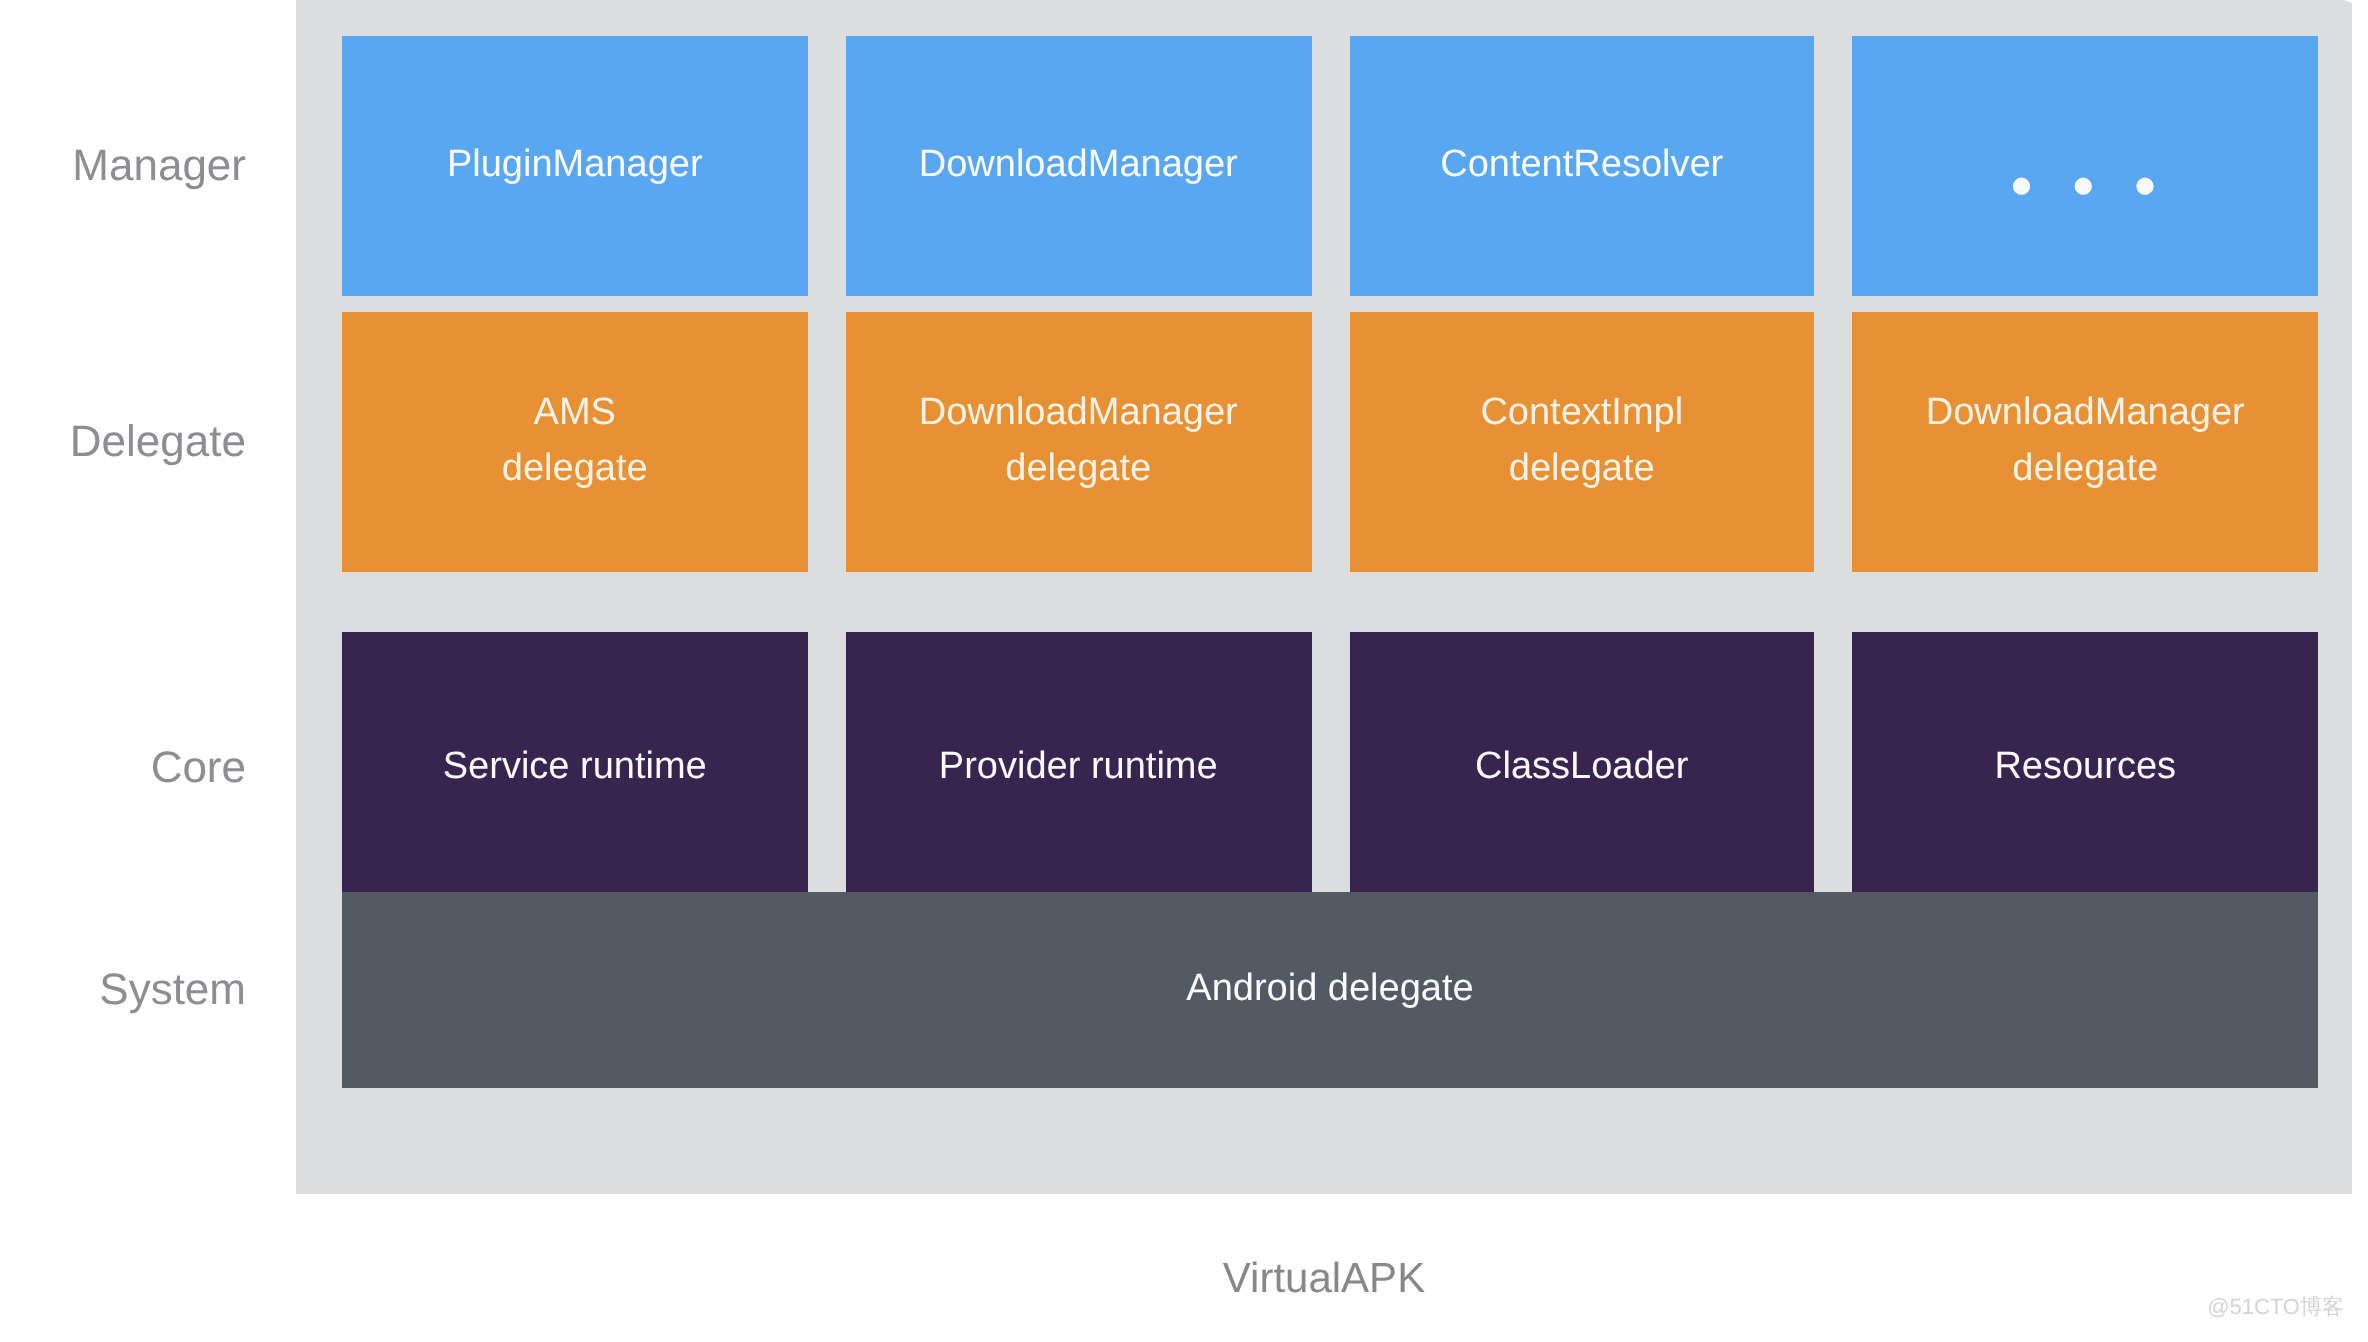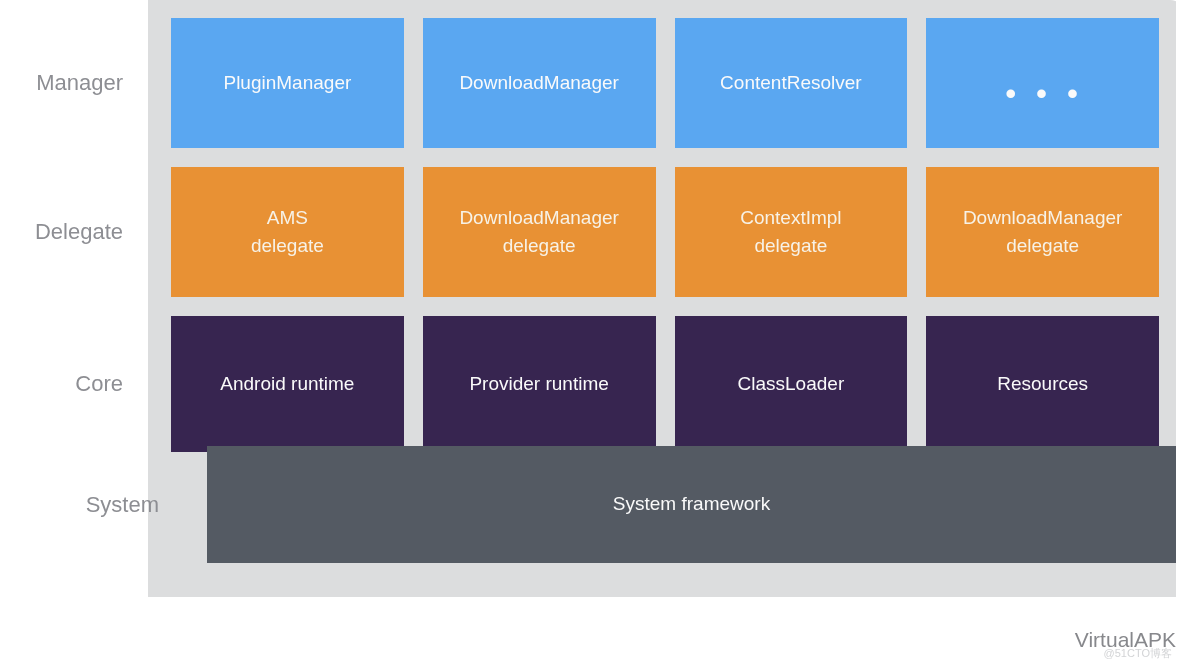--- a/index.html
+++ b/index.html
@@ -38,23 +38,23 @@
   }
 
   .layer-row {
     position: absolute;
     left: 0;
     width: 1176px;
     display: flex;
     align-items: stretch;
   }
   .row-manager  { top: 18px;  height: 130px; }
-  .row-delegate { top: 167px; height: 130px; }
+  .row-delegate { top: 156px; height: 130px; }
   .row-core     { top: 316px; height: 136px; }
-  .row-system   { top: 446px; height: 117px; padding-left: 36px; }
+  .row-system   { top: 446px; height: 98px; }
 
   .row-label {
     width: 148px;
     flex: 0 0 148px;
     display: flex;
     align-items: center;
     justify-content: flex-end;
     padding-right: 25px;
     font-size: 22px;
     color: var(--label-text);
@@ -89,21 +89,21 @@
     word-spacing: 8px;
     letter-spacing: 2px;
   }
   .box.ellipsis span { transform: translateY(10px); }
 
   .caption {
     position: absolute;
     left: 148px;
     top: 628px;
     width: 1028px;
-    text-align: right;
+    text-align: center;
     font-size: 21px;
     color: var(--caption-text);
   }
 
   .watermark {
     position: absolute;
     right: 12px;
     bottom: 10px;
     font-size: 11px;
     color: var(--watermark-text);
@@ -137,31 +137,31 @@
       <div class="box">ContextImpl
 delegate</div>
       <div class="box">DownloadManager
 delegate</div>
     </div>
   </div>
 
   <div class="layer-row row-core">
     <div class="row-label">Core</div>
     <div class="boxes">
-      <div class="box">Android runtime</div>
+      <div class="box">Service runtime</div>
       <div class="box">Provider runtime</div>
       <div class="box">ClassLoader</div>
       <div class="box">Resources</div>
     </div>
   </div>
 
   <div class="layer-row row-system">
     <div class="row-label">System</div>
     <div class="boxes">
-      <div class="box">System framework</div>
+      <div class="box">Android delegate</div>
     </div>
   </div>
 
   <div class="caption">VirtualAPK</div>
 
   <div class="watermark">@51CTO博客</div>
 
 </div>
 
 </body></html>

